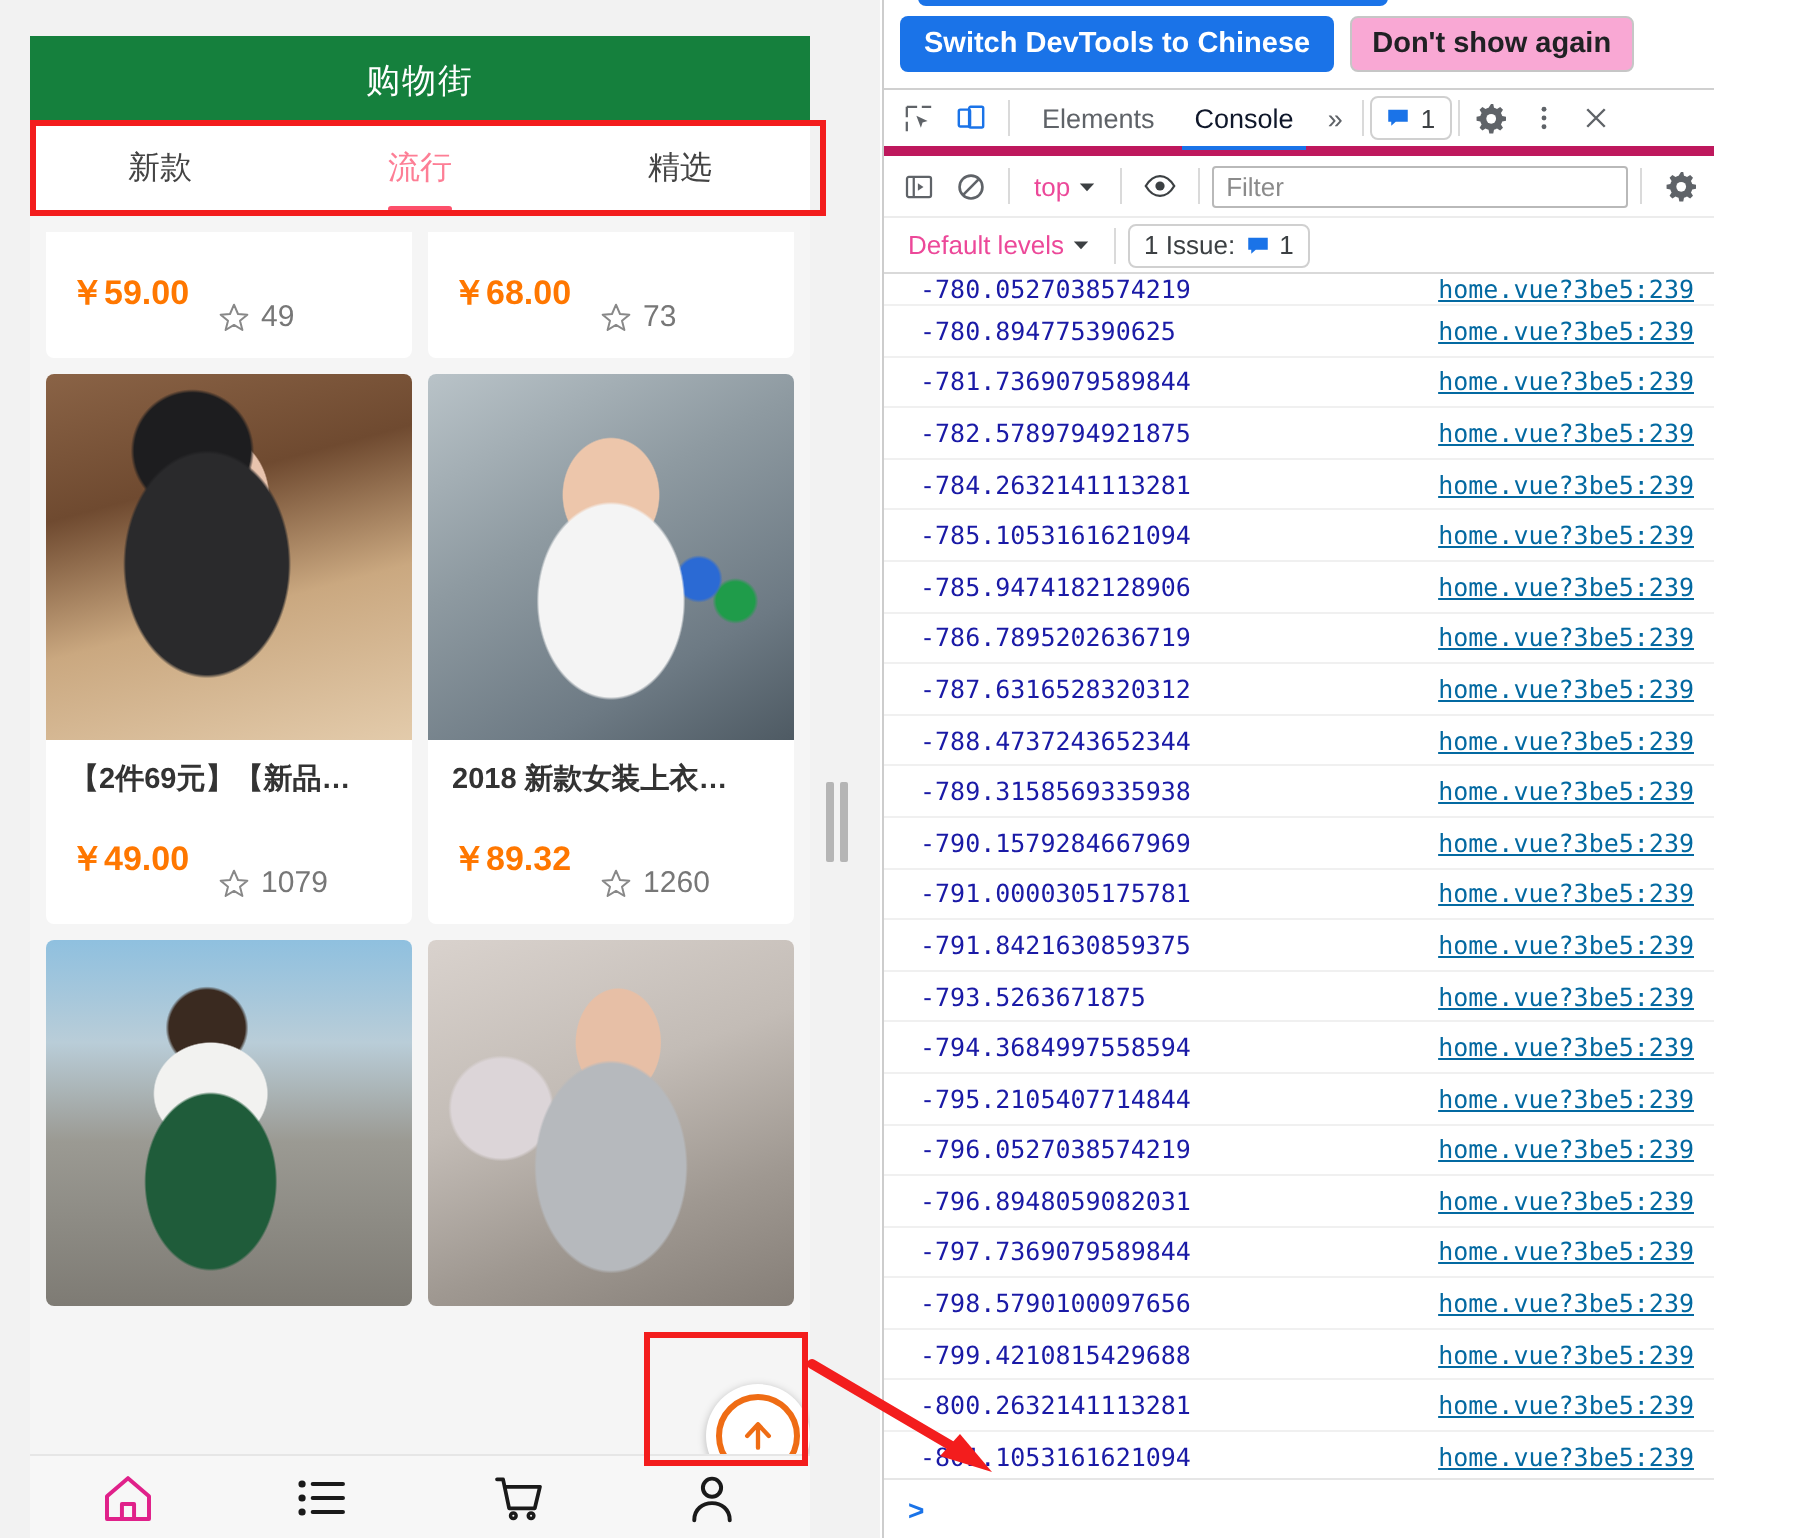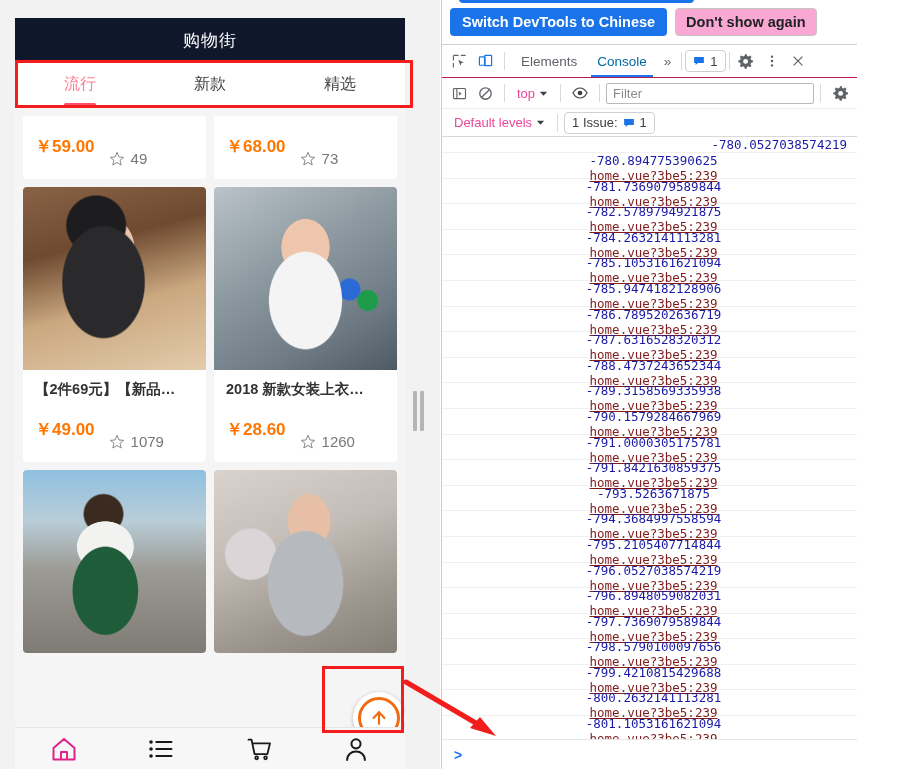--- a/index.html
+++ b/index.html
@@ -16,21 +16,21 @@
     position: absolute; left: 0; top: 0; width: 440px; height: 769px;
     background: #f2f2f2;
     overflow: hidden;
   }
   #device-screen {
     position: absolute; left: 15px; top: 18px; width: 390px; height: 751px;
     background: #f5f5f5;
     overflow: hidden;
   }
   .app-header {
-    height: 44px; background: #0f172a; color: #fff;
+    height: 44px; background: #15803d; color: #fff;
     display: flex; align-items: center; justify-content: center;
     font-size: 17px; letter-spacing: 1px;
   }
   .tab-bar {
     height: 46px; background: #ffffff;
     display: flex; align-items: stretch;
     border-bottom: 1px solid #f0f0f0;
   }
   .tab-item {
     flex: 1; display: flex; align-items: center; justify-content: center;
@@ -145,32 +145,32 @@
     cursor: pointer; line-height: 28px;
   }
   .btn-plain {
     background: #f9a8d4; color: #202124; border: 1px solid #c6c6c6; border-radius: 4px;
     height: 28px; padding: 0 10px; font-size: 14.5px; font-weight: 700; cursor: pointer;
     line-height: 26px;
   }
 
   #dt-tabbar {
     height: 33px; display: flex; align-items: center; gap: 0;
-    border-bottom: 1px solid #be185d; padding: 0 4px; background: #fff;
+    border-bottom: 5px solid #be185d; padding: 0 4px; background: #fff;
   }
   .dt-icon-btn {
     width: 26px; height: 26px; display: flex; align-items: center; justify-content: center;
     border-radius: 3px; cursor: pointer; flex: 0 0 auto;
   }
   .vsep { width: 1px; height: 18px; background: #dadada; margin: 0 6px; flex: 0 0 auto; }
   .dt-tab {
     height: 32px; padding: 0 10px; display: flex; align-items: center;
     font-size: 13.5px; color: #5f6368; cursor: pointer; position: relative;
   }
-  .dt-tab.active { color: #0369a1; }
+  .dt-tab.active { color: #0f172a; }
   .dt-tab.active::after {
     content:""; position: absolute; left: 4px; right: 4px; bottom: 0;
     height: 2px; background: #1a73e8;
   }
   .issue-chip {
     display: flex; align-items: center; gap: 5px;
     border: 1px solid #d0d0d0; border-radius: 4px; height: 22px; padding: 0 7px;
     font-size: 13px; color: #3c4043; cursor: pointer;
   }
 
@@ -194,25 +194,25 @@
     padding: 0 6px; border-bottom: 1px solid #d9d9d9; background: #fff;
   }
 
   #console-log {
     flex: 1; overflow: hidden; background: #fff;
     font-family: "DejaVu Sans Mono", monospace;
   }
   .log-row {
     display: flex; align-items: center; justify-content: space-between;
     height: 25.6px; border-bottom: 1px solid #f0f0f0;
-    padding: 0 10px 0 18px; font-size: 12.5px; color: #222; flex-direction: column;
+    padding: 0 10px 0 18px; font-size: 12.5px; color: #222;
   }
   .log-row .val { color: #1a1aa6; white-space: nowrap; }
   .log-row .src {
-    color: #7f1d1d; text-decoration: underline; white-space: nowrap; cursor: pointer;
+    color: #0369a1; text-decoration: underline; white-space: nowrap; cursor: pointer;
   }
   #console-prompt {
     height: 30px; display: flex; align-items: center; padding-left: 12px;
     border-top: 1px solid #e6e6e6; background: #fff;
   }
   #console-prompt .caret { color: #1a73e8; font-size: 14px; font-weight: 700; }
 
   
   #ann-arrow { position: absolute; left: 400px; top: 676px; pointer-events: none; }
 </style>
@@ -222,25 +222,25 @@
 <div id="root">
 
   <div id="device-pane">
     <div id="device-screen">
 
       <div class="app-header">
         <span>购物街</span>
       </div>
 
       <div class="tab-bar">
+        <div class="tab-item">
+          <span>新款</span>
+        </div>
         <div class="tab-item active">
           <span>流行</span>
-        </div>
-        <div class="tab-item">
-          <span>新款</span>
         </div>
         <div class="tab-item">
           <span>精选</span>
         </div>
       </div>
 
       <div class="grid">
 
         <div class="card" style="border-radius:0 0 4px 4px;">
           <div class="card-meta">
@@ -281,21 +281,21 @@
             </span>
           </div>
         </div>
 
         <div class="card">
           <div class="card-img">
               <div class="ph ph2"></div>
             </div>
           <div class="card-title">2018 新款女装上衣…</div>
           <div class="card-meta">
-            <span class="price">￥28.60</span>
+            <span class="price">￥89.32</span>
             <span class="fav">
               <svg class="star" viewBox="0 0 24 24">
                 <polygon points="12,2 15,9 22,9.5 16.5,14 18.3,21 12,17.2 5.7,21 7.5,14 2,9.5 9,9" fill="none" stroke="#888" stroke-width="1.5" stroke-linejoin="round"></polygon>
               </svg>
               <span>1260</span>
             </span>
           </div>
         </div>
 
         <div class="card">

